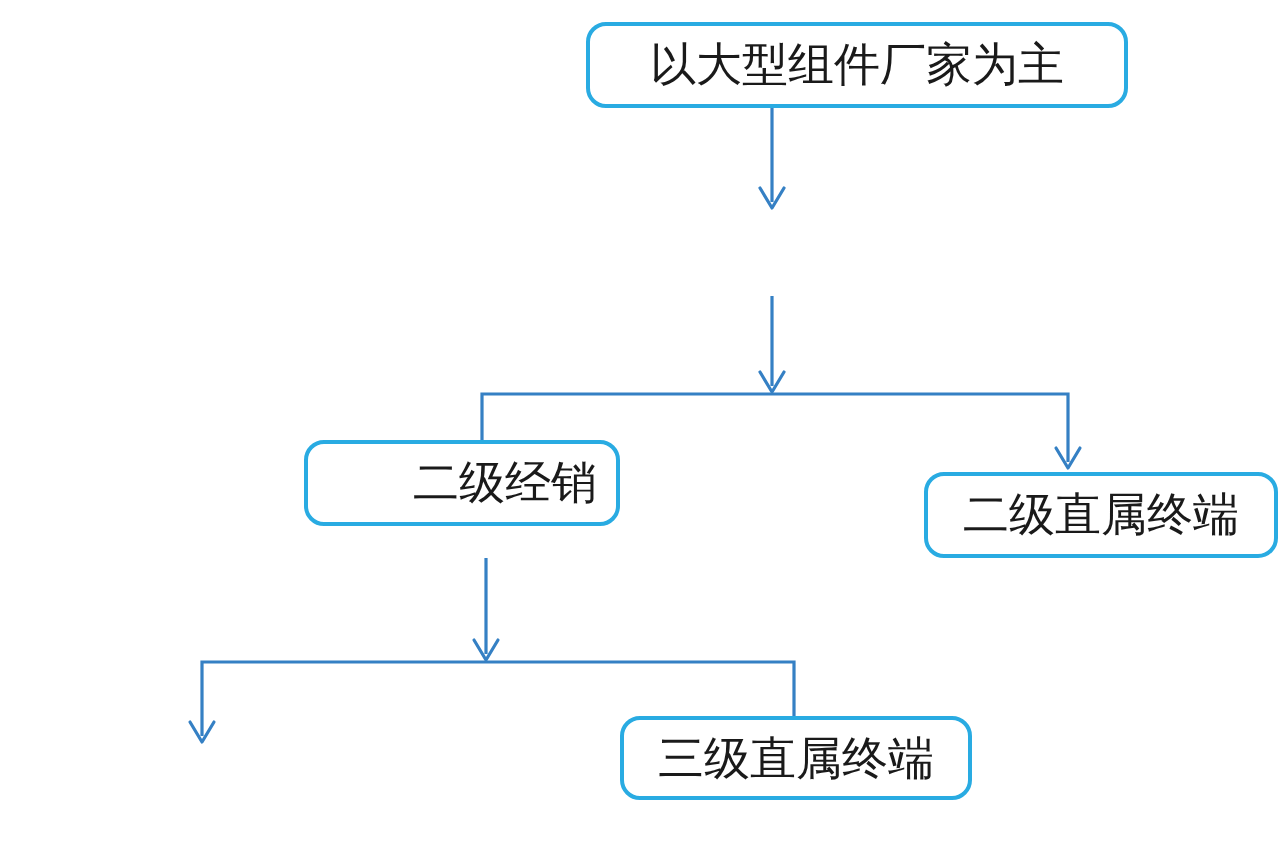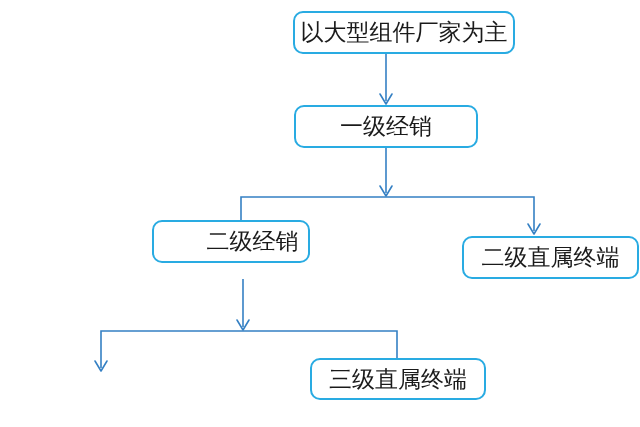--- a/index.html
+++ b/index.html
@@ -24,21 +24,21 @@
     box-sizing:border-box;
     display:flex;align-items:center;justify-content:center;
     background:#ffffff;
     border:2.5px solid var(--node-border);
     border-radius:10px;
     color:var(--text);
     font-size:23px;
     white-space:nowrap;
     line-height:1;
   }
-  .n-root{left:293px;top:11px;width:222px;height:43px;}
+  .n-root{left:293px;top:11px;width:271px;height:43px;}
   .n-l1{left:294px;top:105px;width:184px;height:43px;}
   .n-l2a{left:152px;top:220px;width:158px;height:43px;padding-left:43px;}
   .n-l2b{left:452px;top:236px;width:177px;height:43px;margin-left:10px;}
   .n-l3a{left:10px;top:374px;width:187px;height:42px;}
   .n-l3b{left:310px;top:358px;width:176px;height:42px;}
 </style>
 </head>
 <body>
 
 <div class="canvas">
@@ -60,23 +60,20 @@
 
     <polyline points="101,368 101,331 397,331 397,368" stroke="#3580c4"></polyline>
     <polyline class="head" points="95,361 101,371 107,361" stroke="#3580c4"></polyline>
     <polyline class="head" points="391,361 397,371 403,361" stroke="#3580c4"></polyline>
   </svg>
 
   <div class="node n-root">
     <span>以大型组件厂家为主</span>
   </div>
 
-  <div class="node n-l1">
-    <span>一级经销</span>
-  </div>
 
   <div class="node n-l2a">
     <span>二级经销</span>
   </div>
 
   <div class="node n-l2b">
     <span>二级直属终端</span>
   </div>
 
 

